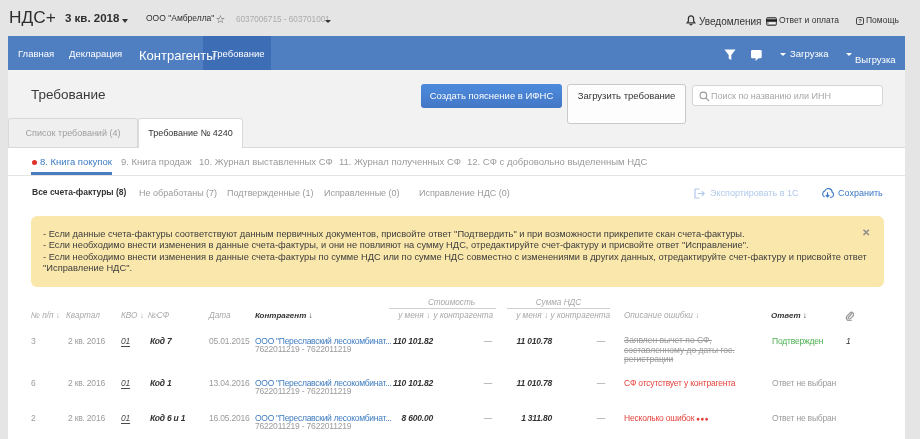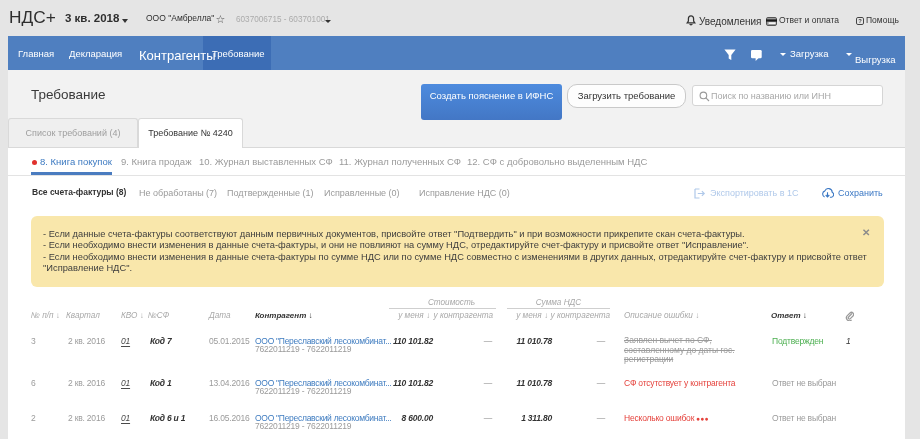--- a/index.html
+++ b/index.html
@@ -71,22 +71,22 @@
   <div class="abs" style="left:772px; top:16.6px; width:0; height:0; border-left:3.2px solid transparent; border-right:3.2px solid transparent; border-top:3.6px solid #fff;"></div>
   <div class="abs" style="left:782px; top:13px; font-size:9.5px; color:#fff;">Загрузка</div>
   <div class="abs" style="left:838px; top:16.6px; width:0; height:0; border-left:3.2px solid transparent; border-right:3.2px solid transparent; border-top:3.6px solid #fff;"></div>
   <div class="abs" style="left:847px; top:19px; font-size:9.5px; color:#fff;">Выгрузка</div>
 </div>
 
 <div id="band"></div>
 <div id="bandline"></div>
 <div class="abs" style="left:31px; top:86.7px; font-size:13.5px; color:#3a3a3a;">Требование</div>
 
-<div class="abs" style="left:421px; top:84px; width:141px; height:36px; background:linear-gradient(#4d8bde,#4377c5); border-radius:3px; color:#fff; font-size:9.5px; text-align:center; line-height:24px;">Создать пояснение в ИФНС</div>
-<div class="abs" style="left:567px; top:84px; width:119px; height:24px; background:#fdfdfd; border:1px solid #c9c9c9; border-radius:10px; color:#333; font-size:9.5px; text-align:center; line-height:22px;">Загрузить требование</div>
+<div class="abs" style="left:421px; top:84px; width:141px; height:24px; background:linear-gradient(#4d8bde,#4377c5); border-radius:3px; color:#fff; font-size:9.5px; text-align:center; line-height:24px;">Создать пояснение в ИФНС</div>
+<div class="abs" style="left:567px; top:84px; width:119px; height:40px; background:#fdfdfd; border:1px solid #c9c9c9; border-radius:3px; color:#333; font-size:9.5px; text-align:center; line-height:22px;">Загрузить требование</div>
 <div class="abs" style="left:692px; top:85px; width:191px; height:21px; background:#fff; border:1px solid #d5d5d5; border-radius:3px;">
   <svg class="abs" style="left:6px; top:5px;" width="11" height="11" viewBox="0 0 11 11">
     <circle cx="4.4" cy="4.4" r="3.3" fill="none" stroke="#9a9a9a" stroke-width="1.1"></circle>
     <line x1="6.9" y1="6.9" x2="10" y2="10" stroke="#9a9a9a" stroke-width="1.1"></line>
   </svg>
   <div class="abs" style="left:18px; top:5px; font-size:9px; color:#a8a8a8;">Поиск по названию или ИНН</div>
 </div>
 
 <div class="abs" style="left:8px; top:118px; width:130px; height:29px; background:#efefef; border:1px solid #d9d9d9; border-bottom:none; border-radius:3px 3px 0 0; font-size:9px; color:#9e9e9e; text-align:center; line-height:29px;">Список требований (4)</div>
 <div class="abs" style="left:138px; top:118px; width:105px; height:30px; background:#fff; border:1px solid #d9d9d9; border-bottom:none; border-radius:3px 3px 0 0; font-size:9px; color:#333; text-align:center; line-height:29px;">Требование № 4240</div>

